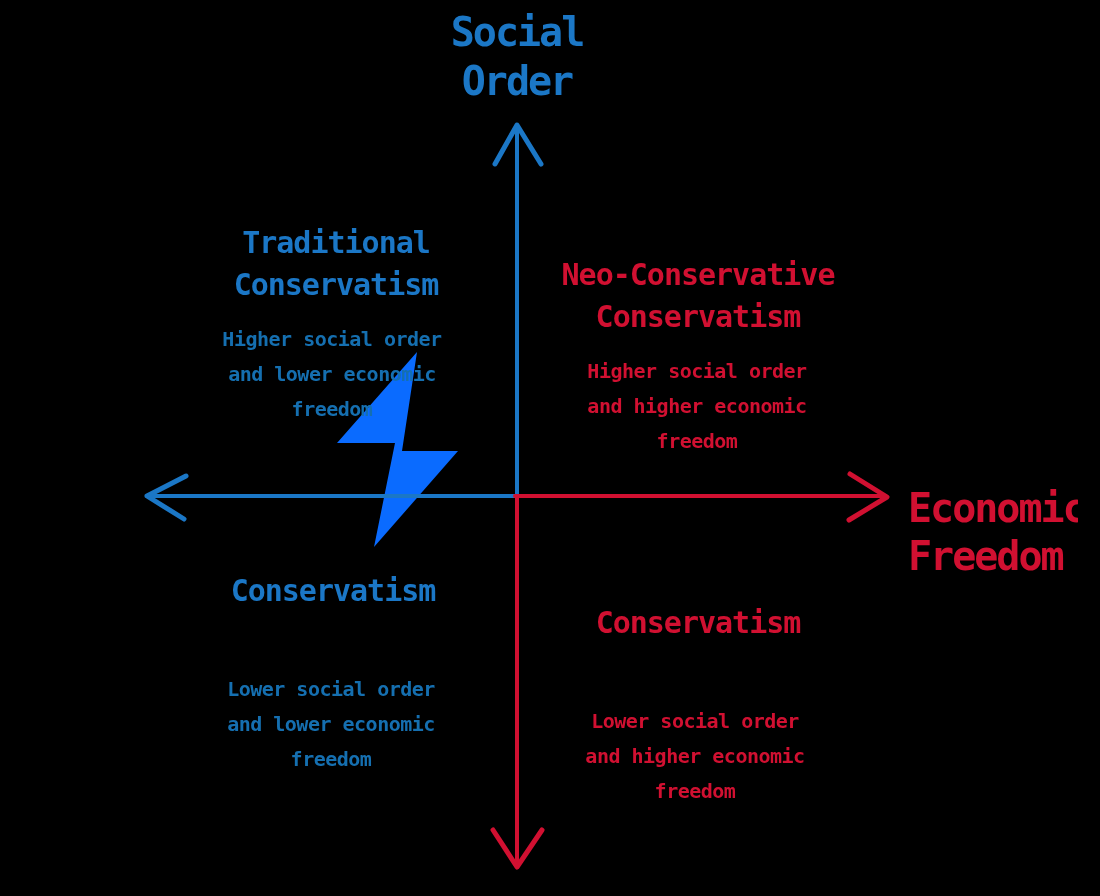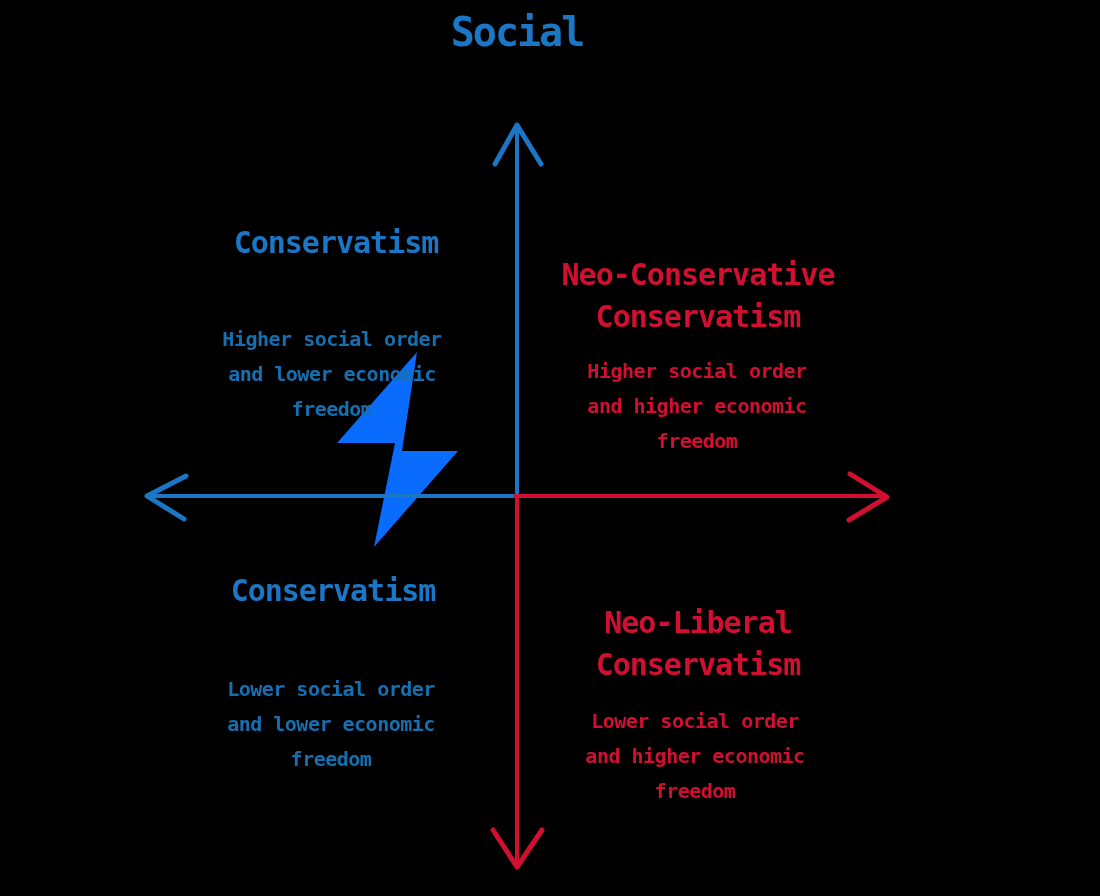--- a/index.html
+++ b/index.html
@@ -63,23 +63,29 @@
     <polyline class="arrow-head stroke-red" points="493,830 517,867 542,830"></polyline>
 
     <line class="axis-line stroke-blue" x1="150" y1="496" x2="519" y2="496"></line>
     <polyline class="arrow-head stroke-blue" points="186,476 147,496 184,519"></polyline>
     <line class="axis-line stroke-red" x1="515" y1="496" x2="884" y2="496"></line>
     <polyline class="arrow-head stroke-red" points="850,474 887,497 849,520"></polyline>
   </svg>
 
   <div class="label centered axis-label blue-text y-label">
     <span>Social</span>
+    <span>Order</span>
+  </div>
+  <div class="label axis-label red-text x-label">
+    <span>Economic</span>
+    <span>Freedom</span>
   </div>
 
   <div class="label centered quad-title blue-text tl-title">
+    <span>Traditional</span>
     <span>Conservatism</span>
   </div>
   <div class="label centered quad-desc blue-body-text tl-desc">
     <span>Higher social order</span>
     <span>and lower economic</span>
     <span>freedom</span>
   </div>
 
   <div class="label centered quad-title red-text tr-title">
     <span>Neo-Conservative</span>
@@ -94,21 +100,20 @@
   <div class="label centered quad-title blue-text bl-title">
     <span>Conservatism</span>
   </div>
   <div class="label centered quad-desc blue-body-text bl-desc">
     <span>Lower social order</span>
     <span>and lower economic</span>
     <span>freedom</span>
   </div>
 
   <div class="label centered quad-title red-text br-title">
-    <span>Neo-Liberal</span>
     <span>Conservatism</span>
   </div>
   <div class="label centered quad-desc red-text br-desc">
     <span>Lower social order</span>
     <span>and higher economic</span>
     <span>freedom</span>
   </div>
 
 </div>
 

